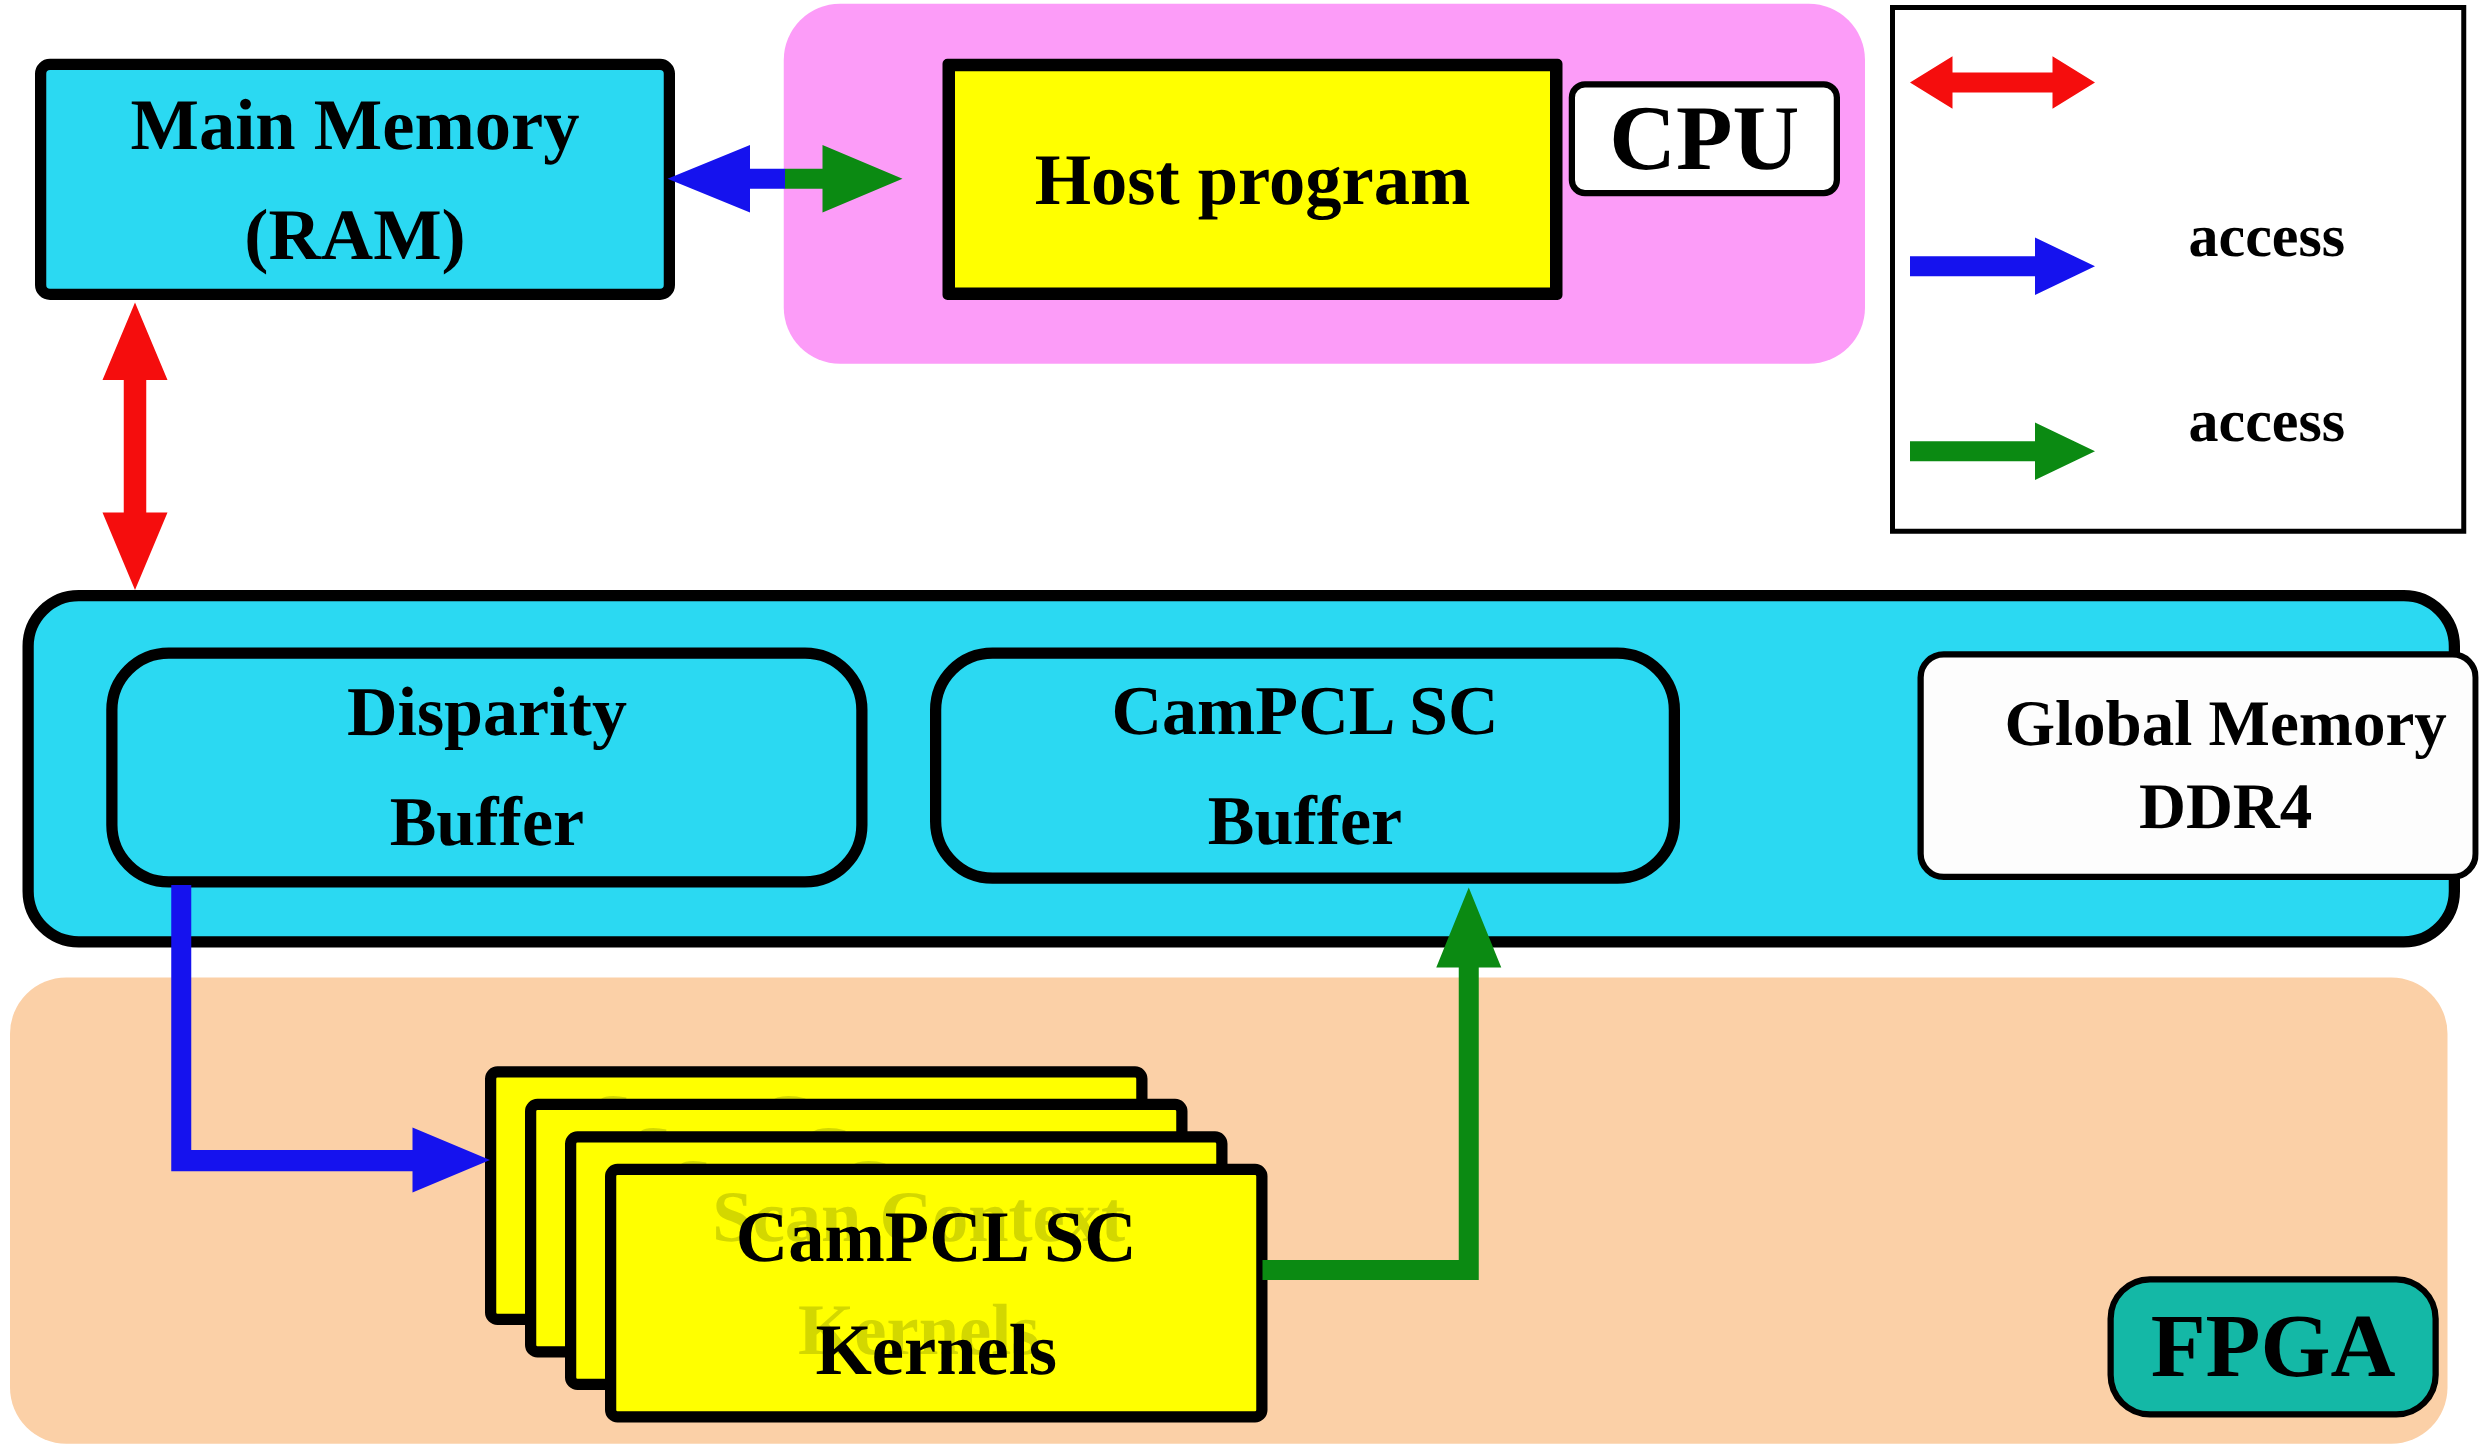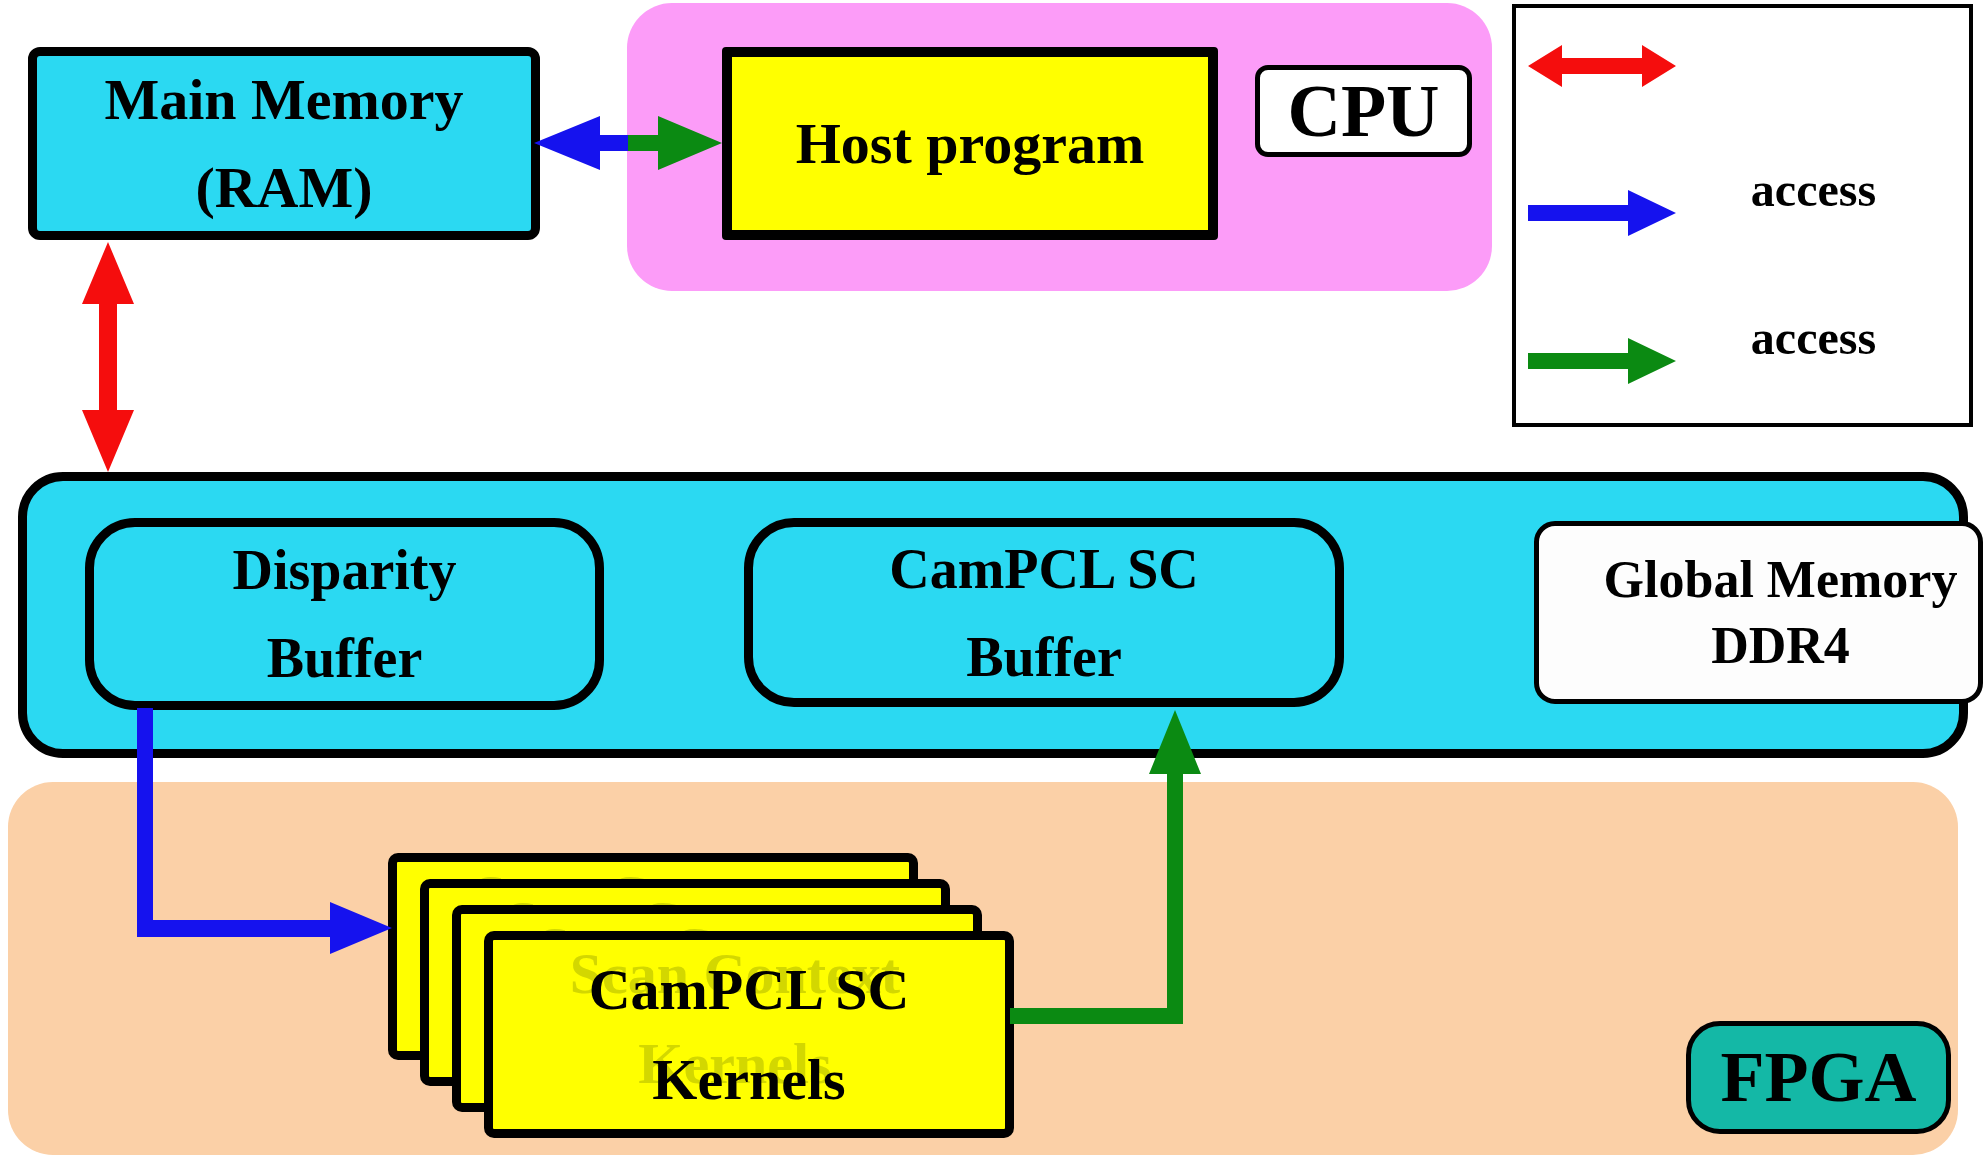--- a/index.html
+++ b/index.html
@@ -12,21 +12,21 @@
   .region{border-radius:45px;}
   
   .main-memory{left:28px;top:47px;width:512px;height:193px;border:9px solid #000;border-radius:12px;font-size:58px;line-height:88px;}
   .cpu-region{left:627px;top:3px;width:865px;height:288px;}
   .host-box{left:722px;top:47px;width:496px;height:193px;border:10px solid #000;border-radius:4px;font-size:58px;}
   .cpu-pill{left:1255px;top:65px;width:217px;height:92px;border:5px solid #000;border-radius:13px;font-size:74px;background:#fff;}
   .legend{left:1512px;top:4px;width:461px;height:423px;border:4px solid #000;background:#fff;}
   .legend-text{position:absolute;left:140px;width:315px;text-align:center;font-size:48px;line-height:51px;}
   .legend-arrow{position:absolute;left:10px;width:152px;height:56px;}
   .gm-band{left:18px;top:472px;width:1950px;height:286px;border:9px solid #000;border-radius:45px;}
-  .disparity{left:85px;top:518px;width:519px;height:192px;border:9px solid #000;border-radius:50px;font-size:56px;line-height:88px;}
+  .disparity{left:85px;top:518px;width:609px;height:192px;border:9px solid #000;border-radius:50px;font-size:56px;line-height:88px;}
   .campcl-buffer{left:744px;top:518px;width:600px;height:189px;border:9px solid #000;border-radius:50px;font-size:56px;line-height:88px;}
   .ddr4{left:1534px;top:521px;width:449px;height:183px;border:5px solid #000;border-radius:21px;background:#fdfdfd;font-size:52px;line-height:66px;padding-left:44px;}
   .fpga-region{left:8px;top:782px;width:1950px;height:373px;}
   .fpga-pill{left:1686px;top:1021px;width:265px;height:113px;border:5px solid #000;border-radius:34px;background:#14b8a6;font-size:72px;}
   .kbox{width:530px;height:207px;border:9px solid #000;border-radius:10px;position:absolute;padding-left:44px;}
   .ktext{position:absolute;inset:0;display:flex;flex-direction:column;align-items:center;justify-content:center;text-align:center;font-size:58px;line-height:90px;}
   .ghost{color:rgba(140,150,0,0.38);transform:translate(-14px,-16px);}
   svg.overlay{position:absolute;left:0;top:0;pointer-events:none;}
 </style>
 </head>
@@ -38,21 +38,21 @@
 
   <div class="abs region fpga-region" style="background: rgb(251, 208, 167);"></div>
 
   <div class="abs gm-band" style="background: rgb(43, 217, 242);"></div>
 
   <div class="abs center2 main-memory" style="background: rgb(43, 217, 242);">
     <div>Main Memory</div>
     <div>(RAM)</div>
   </div>
 
-  <div class="abs center2 host-box" style="background: rgb(255, 255, 0);">
+  <div class="abs center2 host-box" style="background: rgb(255, 255, 0); margin-left: 32px;">
     <div>Host program</div>
   </div>
 
   <div class="abs center2 cpu-pill">
     <div>CPU</div>
   </div>
 
   <div class="abs legend">
     <svg class="legend-arrow" style="top:30px" viewBox="0 0 152 56">
       <polygon points="2,28 36,7 36,20 116,20 116,7 150,28 116,49 116,36 36,36 36,49" fill="#F50D0D"></polygon>

